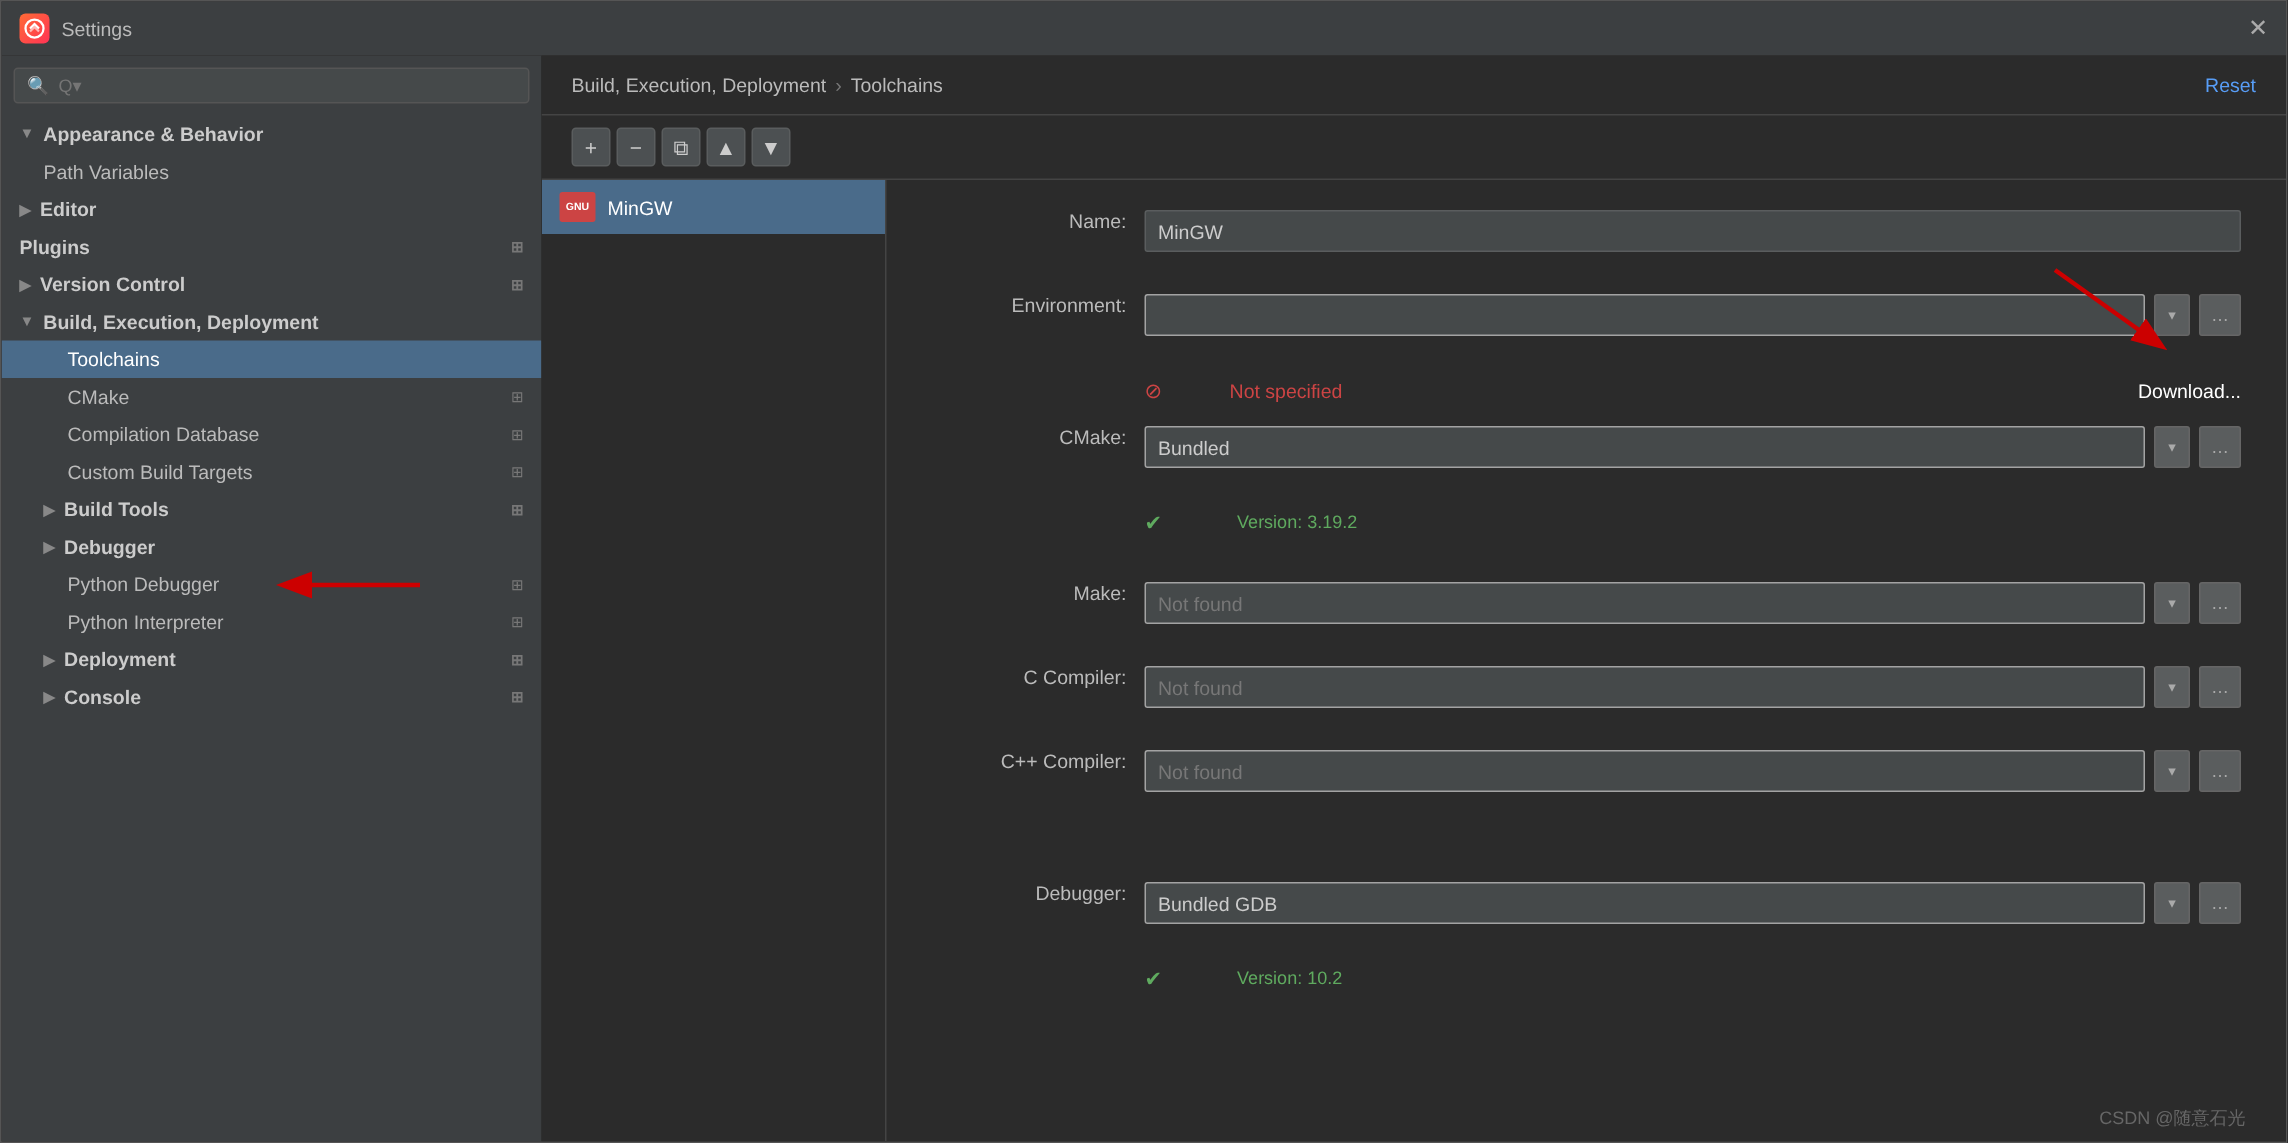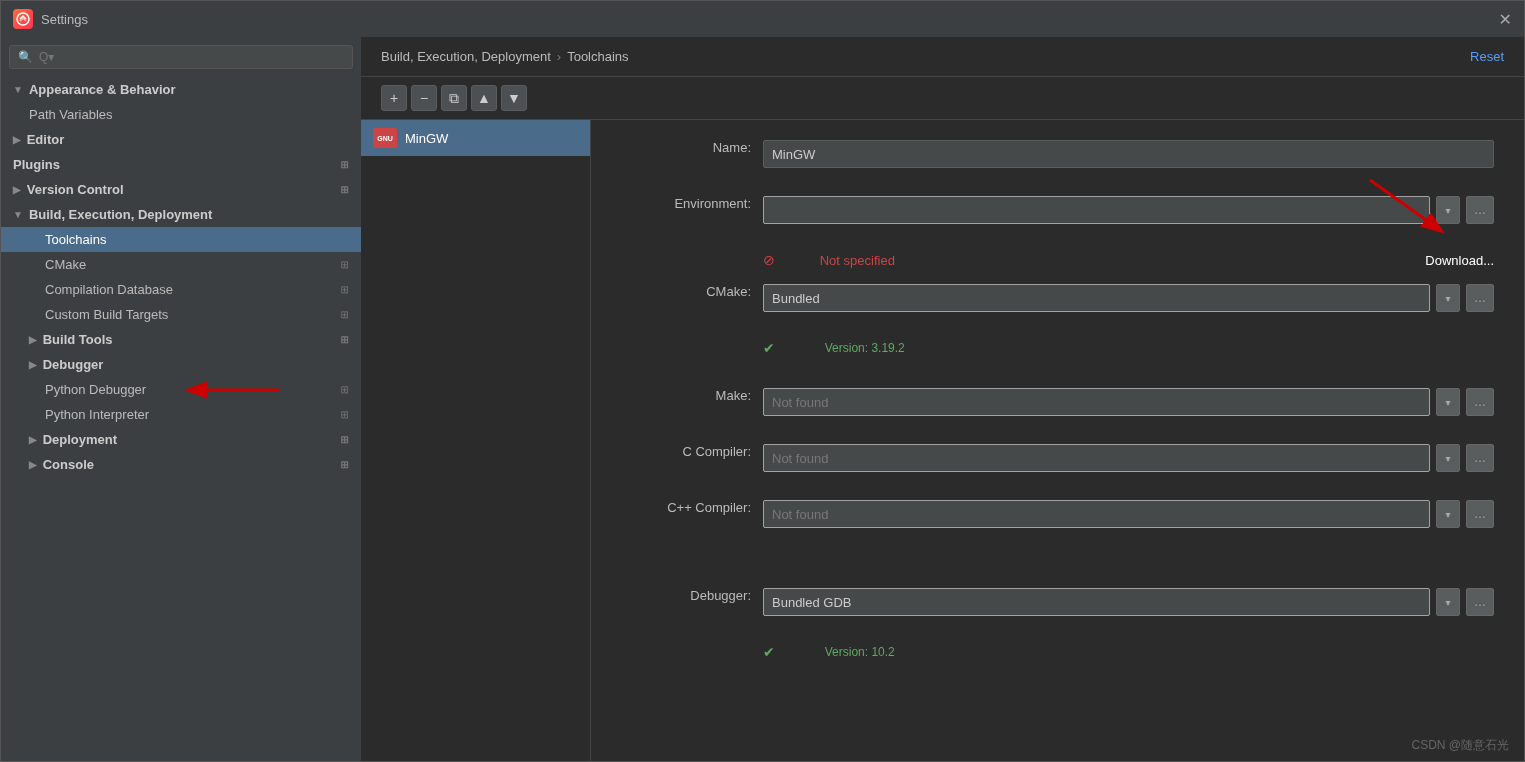--- a/index.html
+++ b/index.html
@@ -394,21 +394,21 @@
     }
 
     .form-section-gap {
       height: 16px;
     }
 
     
     .watermark {
       position: absolute;
       bottom: 8px;
-      right: 16px;
+      right: 28px;
       color: #666;
       font-size: 12px;
     }
 
     .scrollbar-area {
       overflow-y: auto;
     }
 
     .scrollbar-area::-webkit-scrollbar {
       width: 6px;

